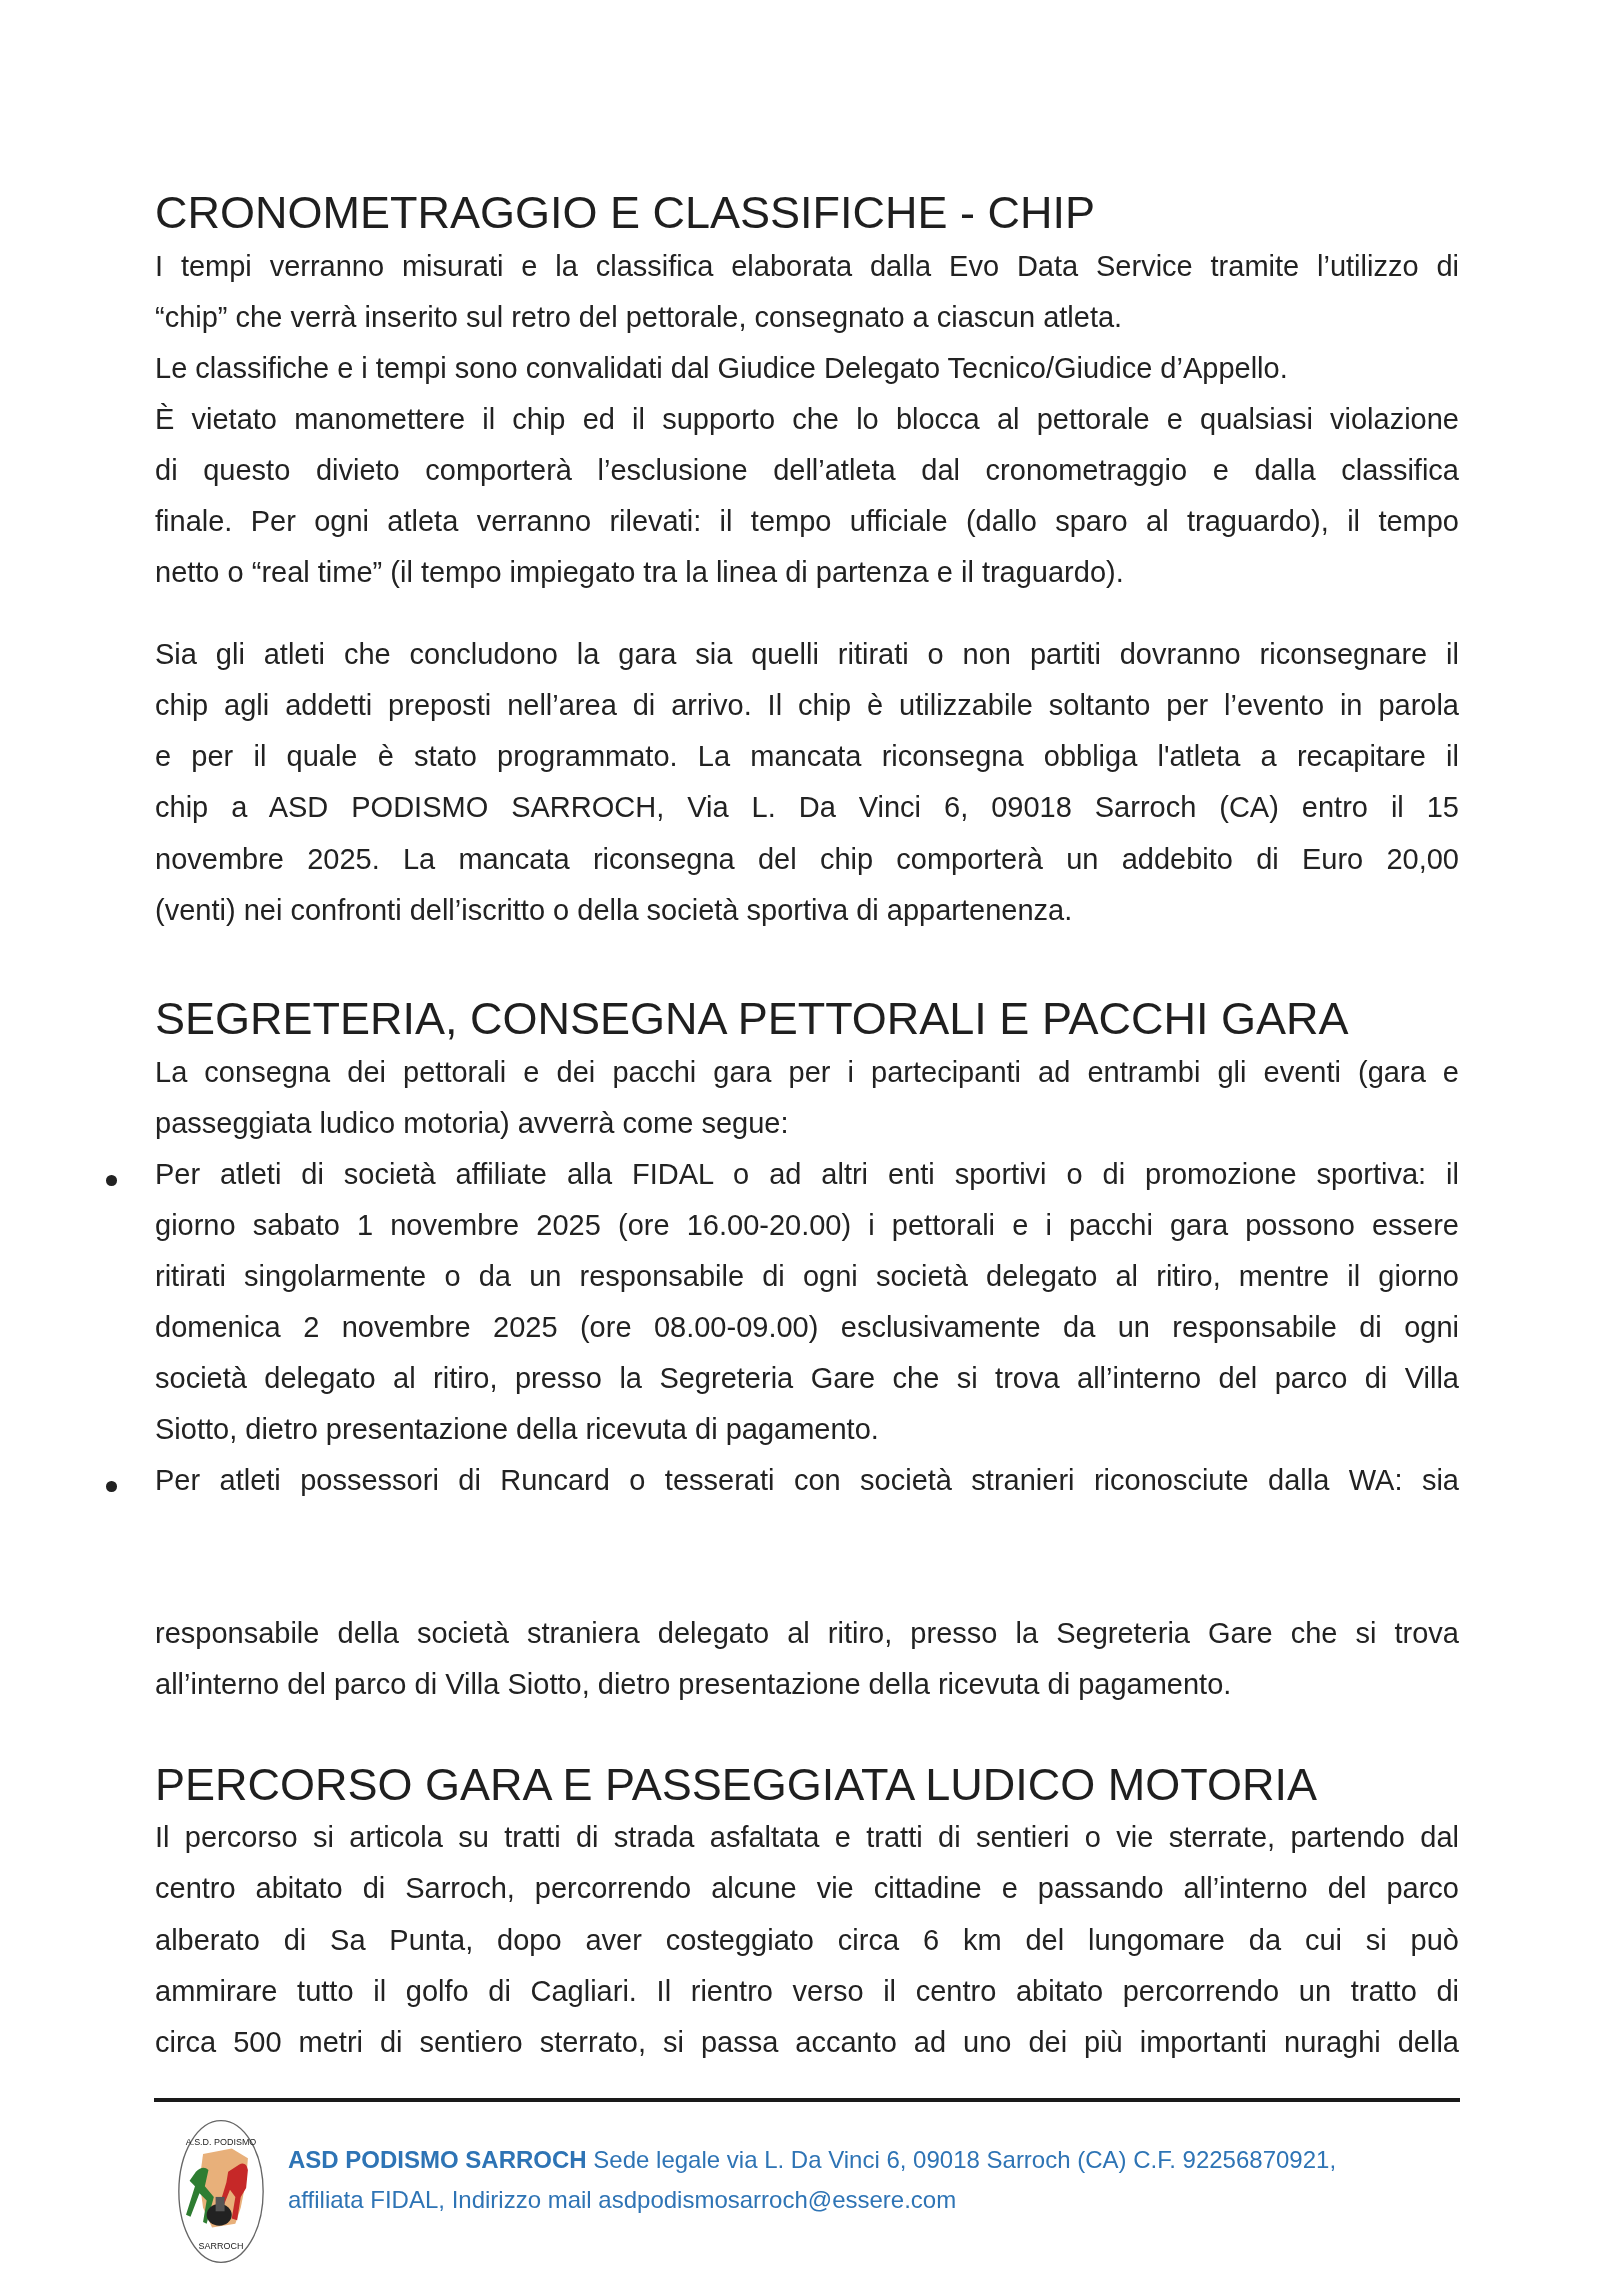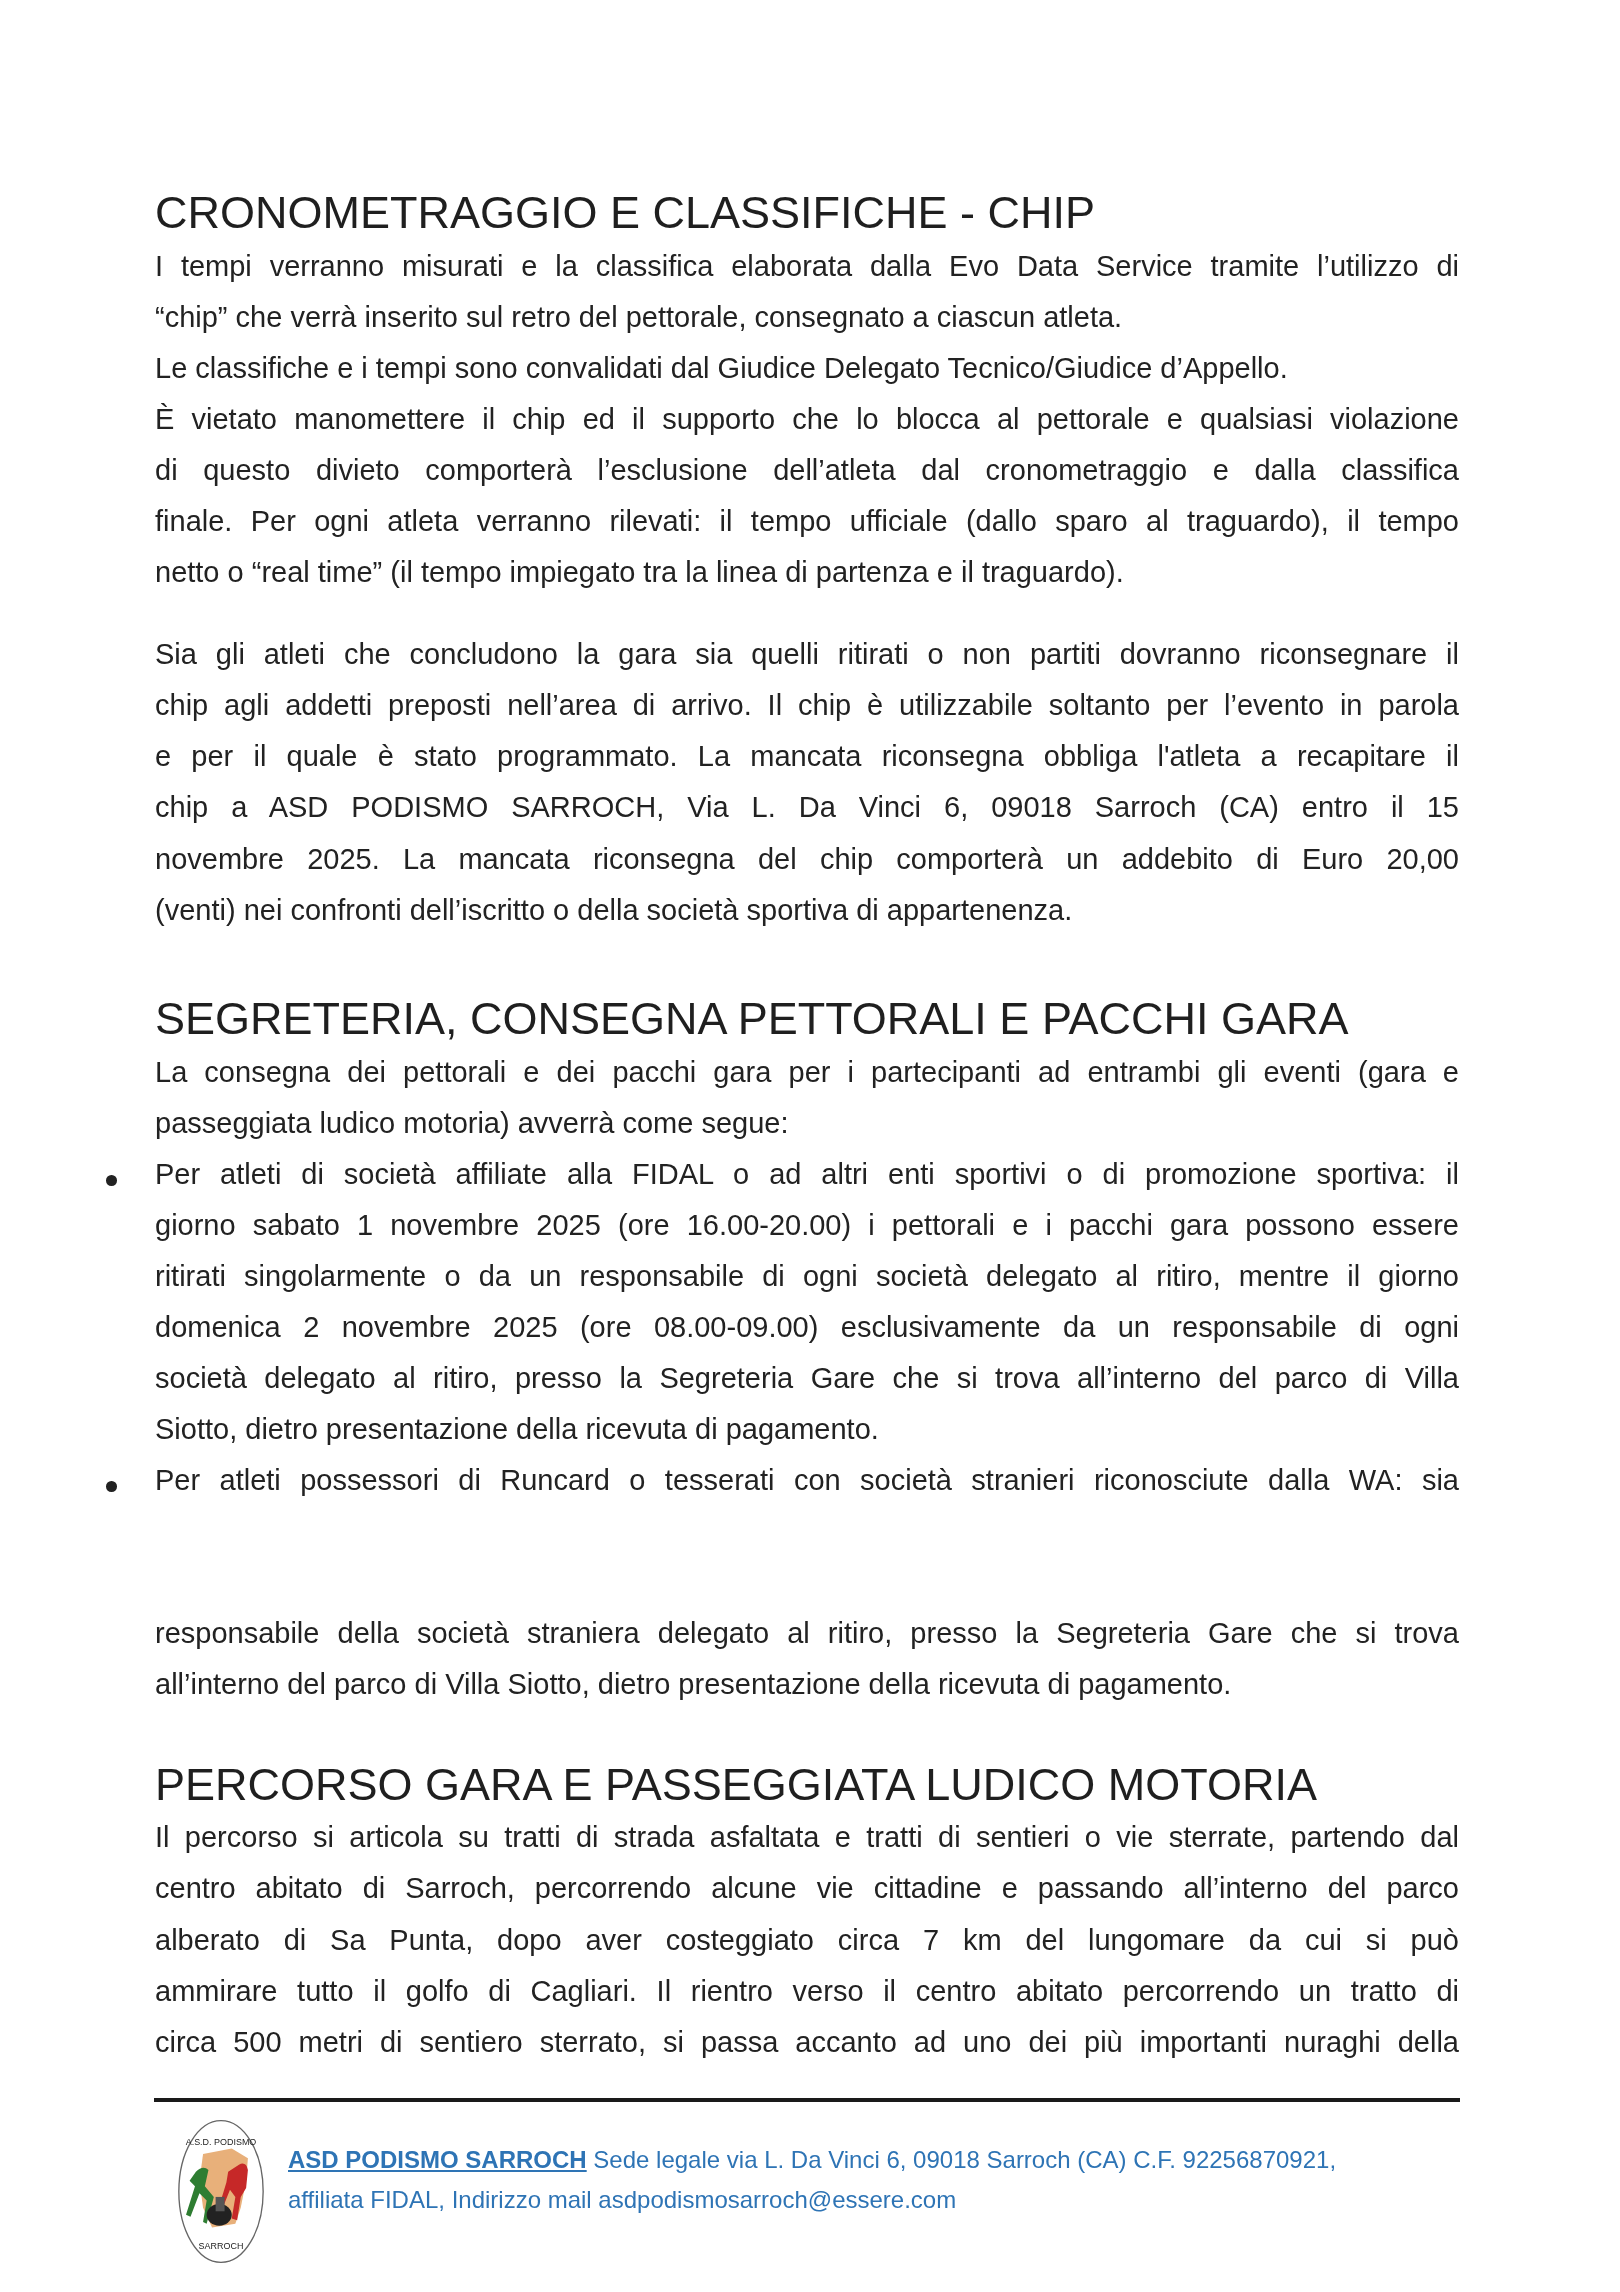--- a/index.html
+++ b/index.html
@@ -5,21 +5,21 @@
     html, body { margin:0; padding:0; background:#ffffff; }
     body { width:1620px; height:2293px; position:relative; overflow:hidden; }
     .page { position:absolute; left:0; top:0; width:1444px; height:2293px; background:#fff; }
     .h { position:absolute; left:155px; font-family:"Liberation Sans", sans-serif; font-size:45px; color:#1f1f1f; white-space:nowrap; line-height:1; font-weight:normal; margin:0; }
     .ln { position:absolute; left:155px; width:1304px; font-family:"Liberation Sans", sans-serif; font-size:29px; color:#222222; white-space:nowrap; line-height:1; text-align:justify; text-align-last:justify; }
     .ln.last { text-align-last:left; }
     .bullet { position:absolute; left:106px; width:10.7px; height:10.7px; border-radius:50%; background:#222; }
     .rule { position:absolute; left:154px; top:2098px; width:1306px; height:3.6px; background:#1a1a1a; }
     .logo { position:absolute; left:176px; top:2118px; width:90px; height:148px; }
     .foot { position:absolute; left:288px; font-family:"Liberation Sans", sans-serif; font-size:24px; color:#2e74b5; white-space:nowrap; line-height:1; }
-    .foot b { font-weight:bold;text-decoration:underline; }
+    .foot b { font-weight:bold; }
   </style>
 </head>
 <body>
 
 <div class="page">
 
   <h2 class="h" style="top:190px">CRONOMETRAGGIO E CLASSIFICHE - CHIP</h2>
 
   <div class="ln" style="top:252px">I tempi verranno misurati e la classifica elaborata dalla Evo Data Service tramite l’utilizzo di</div>
   <div class="ln last" style="top:303px">“chip” che verrà inserito sul retro del pettorale, consegnato a ciascun atleta.</div>
@@ -51,21 +51,21 @@
 
   <span class="bullet" style="top:1481px"></span>
   <div class="ln" style="top:1466px">Per atleti possessori di Runcard o tesserati con società stranieri riconosciute dalla WA: sia</div>
   <div class="ln" style="top:1619px">responsabile della società straniera delegato al ritiro, presso la Segreteria Gare che si trova</div>
   <div class="ln last" style="top:1670px">all’interno del parco di Villa Siotto, dietro presentazione della ricevuta di pagamento.</div>
 
   <h2 class="h" style="top:1762px">PERCORSO GARA E PASSEGGIATA LUDICO MOTORIA</h2>
 
   <div class="ln" style="top:1823px">Il percorso si articola su tratti di strada asfaltata e tratti di sentieri o vie sterrate, partendo dal</div>
   <div class="ln" style="top:1874px">centro abitato di Sarroch, percorrendo alcune vie cittadine e passando all’interno del parco</div>
-  <div class="ln" style="top:1926px">alberato di Sa Punta, dopo aver costeggiato circa 7 km del lungomare da cui si può</div>
+  <div class="ln" style="top:1926px">alberato di Sa Punta, dopo aver costeggiato circa 6 km del lungomare da cui si può</div>
   <div class="ln" style="top:1977px">ammirare tutto il golfo di Cagliari. Il rientro verso il centro abitato percorrendo un tratto di</div>
   <div class="ln" style="top:2028px">circa 500 metri di sentiero sterrato, si passa accanto ad uno dei più importanti nuraghi della</div>
 
   <div class="rule"></div>
 
   <svg class="logo" viewBox="0 0 100 165">
     <ellipse cx="50" cy="82" rx="47" ry="79" fill="#ffffff" stroke="#666" stroke-width="1.5"></ellipse>
     <path d="M30 40 L62 34 L80 45 L78 70 L72 100 L66 118 L40 122 L30 100 L26 70 Z" fill="#e8b07a"></path>
     <path d="M22 60 q8 -8 14 -2 l-4 18 l10 12 l-8 30 l-4 -2 l4 -24 l-8 -8 l-10 26 l-5 -2 l10 -32 l-6 -6 Z" fill="#2e7d32"></path>
     <path d="M70 52 q8 -4 10 6 l-2 20 l-6 10 l-4 26 l-6 -2 l4 -24 l-6 -8 l-8 20 l-4 -2 l8 -26 l2 -12 Z" fill="#c62828"></path>

